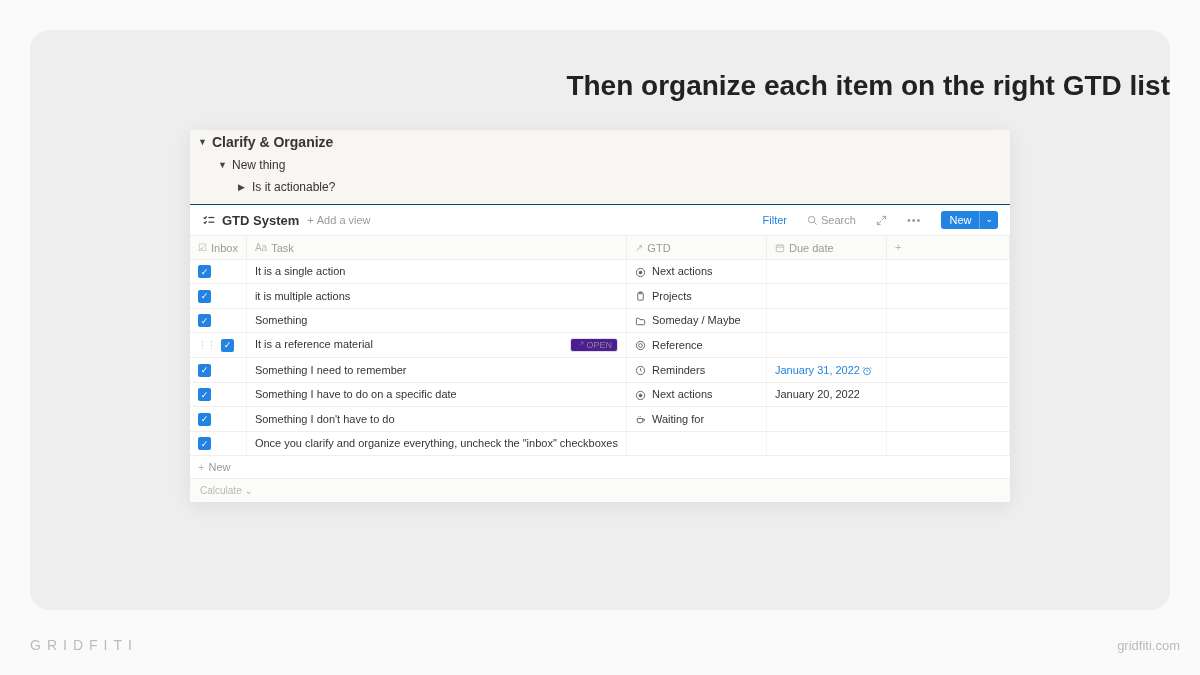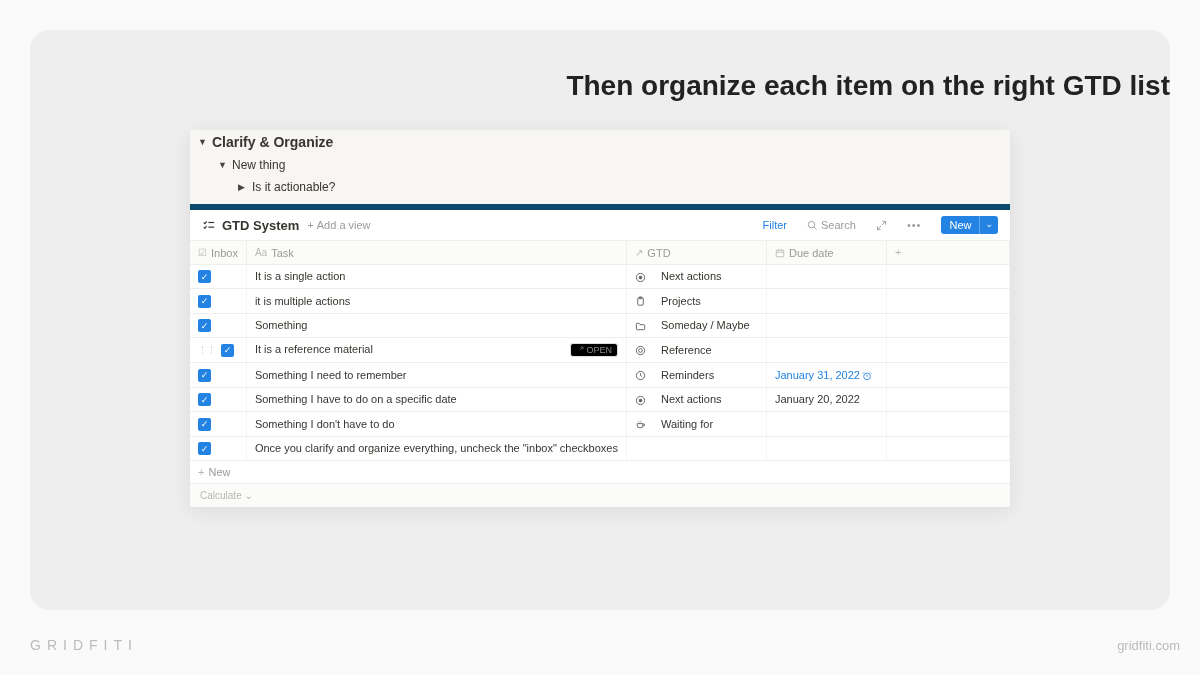--- a/index.html
+++ b/index.html
@@ -32,21 +32,21 @@
     box-shadow: 0 4px 20px rgba(0,0,0,0.08);
     font-size: 12px;
     color: #37352f;
   }
   .toggle-row { display: flex; align-items: center; padding: 4px 8px; gap: 4px; }
   .toggle-row.h1 { font-weight: 600; font-size: 14px; }
   .toggle-row.indent1 { padding-left: 28px; font-size: 12px; }
   .toggle-row.indent2 { padding-left: 48px; font-size: 12px; }
   .caret { width: 10px; display: inline-block; color: #444; font-size: 9px; }
 
-  .db-wrapper { margin-top: 6px; background: #fff; border-top: 6px solid #0c4a6e; }
+  .db-wrapper { margin-top: 6px; background: #fff; border-top: 1px solid #0c4a6e; }
   .db-header {
     display: flex; align-items: center; padding: 6px 12px;
     border-bottom: 1px solid #eee;
     background: #fff;
   }
   .db-title-icon { margin-right: 6px; font-size: 13px; }
   .db-title { font-weight: 600; font-size: 13px; margin-right: 8px; }
   .add-view { color: #9b9a97; font-size: 11px; display: flex; align-items: center; gap: 3px; }
   .db-header-actions { margin-left: auto; display: flex; align-items: center; gap: 20px; color: #9b9a97; font-size: 11px; }
   .filter-link { color: #2383e2; }
@@ -83,31 +83,31 @@
   .th-icon { color: #b8b7b4; font-size: 10px; }
 
   .checkbox {
     width: 13px; height: 13px;
     background: #2383e2;
     display: inline-flex; align-items: center; justify-content: center;
     color: #fff; font-size: 9px;
     border-radius: 2px;
   }
 
-  .gtd-cell { display: inline-flex; align-items: center; gap: 14px; }
+  .gtd-cell { display: inline-flex; align-items: center; gap: 5px; }
   .gtd-icon { width: 12px; text-align: center; color: #5f5e5b; font-size: 11px; }
 
   .due-link { color: #2383e2; }
   .due-normal { color: #37352f; }
   .reminder-icon { color: #2383e2; font-size: 10px; margin-left: 2px; }
 
   .row-handle-cell { color: #c0bfbc; font-size: 9px; padding-right: 2px; width: 18px; text-align: right; }
   .open-pill {
     float: right; border: 1px solid #e0e0de; border-radius: 3px;
-    padding: 1px 5px; font-size: 9px; color: #888; background: #000000;
+    padding: 1px 5px; font-size: 9px; color: #888; background: #4c1d95;
     display: inline-flex; align-items: center; gap: 2px;
   }
 
   .footer-row td { color: #9b9a97; border-right: none; }
   .plus-new { cursor: pointer; }
   .calc-row td { color: #b8b7b4; font-size: 10px; padding: 6px 10px; border: none; background: #fbfbfa; margin-left: 21px; }
 
   .branding-left {
     position: absolute; left: 30px; bottom: 22px;
     font-size: 14px; letter-spacing: 6px; color: #bbb; font-weight: 400;

